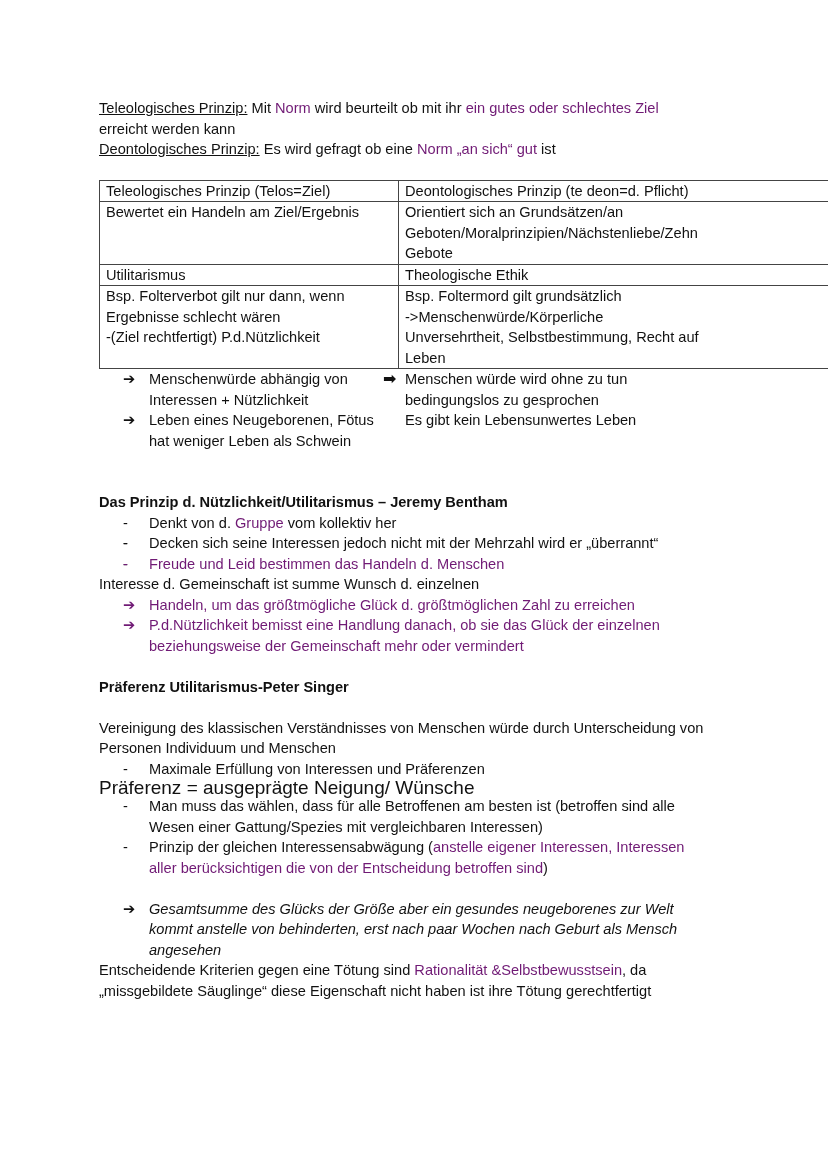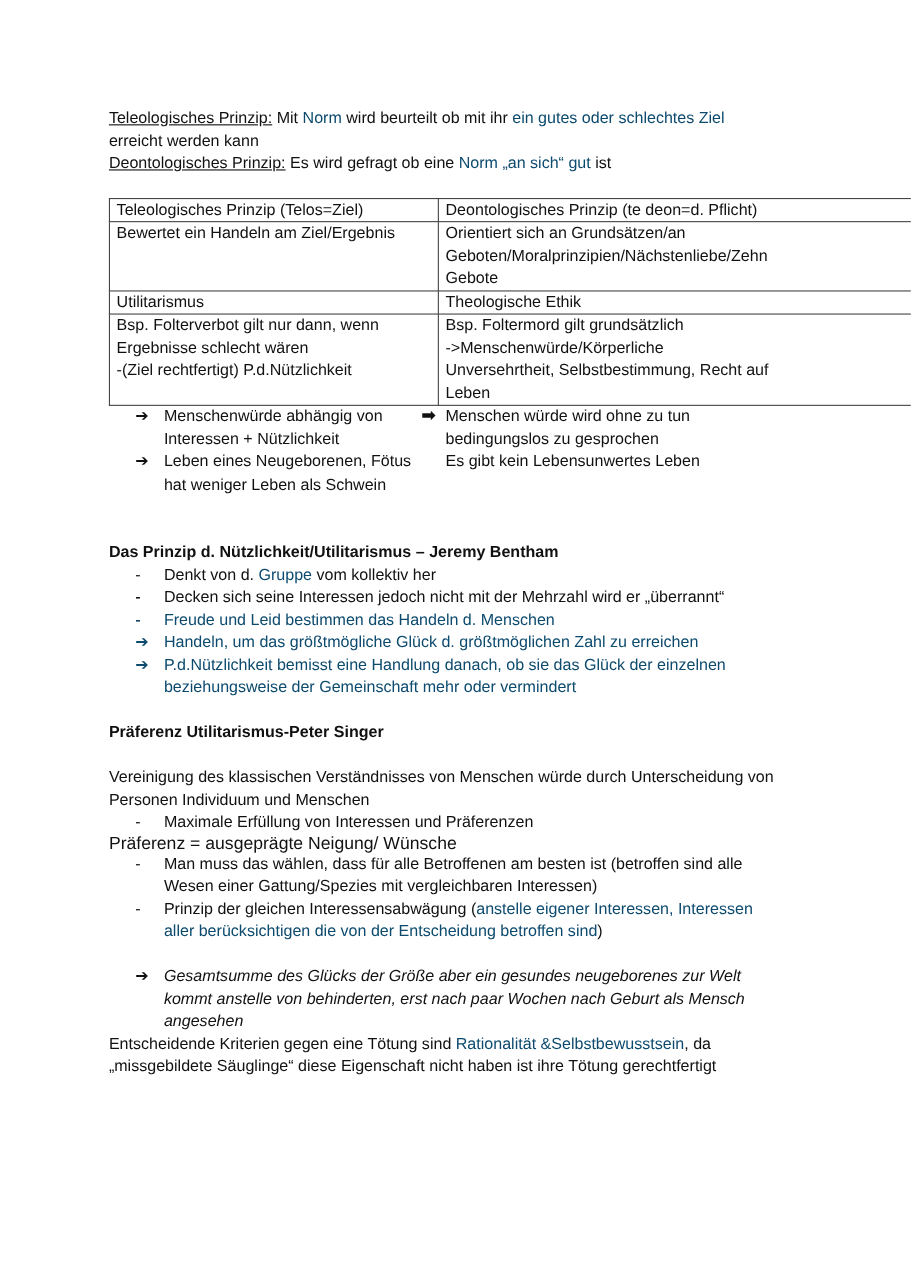--- a/index.html
+++ b/index.html
@@ -1,36 +1,36 @@
 <!DOCTYPE html>
 <html><head>
 <meta charset="utf-8">
 <style>
   html, body { margin: 0; padding: 0; background: #ffffff; }
   body { width: 828px; height: 1171px; position: relative; overflow: hidden;
          font-family: "Liberation Sans", "DejaVu Sans", sans-serif; color: #111; }
   .page { position: absolute; left: 99px; top: 98px; width: 640px; font-size: 14.6px; line-height: 20.5px; }
-  .green { color: #0c4a6e; }
+  .green { color: #701a75; }
   .bold { font-weight: bold; }
   .ul { text-decoration: underline; }
   .line { white-space: nowrap; }
   .gap { height: 20.5px; }
   table.t { border-collapse: collapse; width: 748px; margin-top: 20px; margin-bottom: 0; font-size: 14.6px; line-height: 20.5px; }
   table.t td { border: 1px solid #444; vertical-align: top; padding: 0 6px; }
   table.t td.c1 { width: 286px; }
   .below { display: flex; margin-top: 0; }
   .below .left { width: 292px; }
   .below .right { flex: 1; }
   .arrow-item { position: relative; padding-left: 50px; }
   .arrow-item .arr { position: absolute; left: 24px; top: 0; font-weight: bold; }
   .right-arrow-item { position: relative; padding-left: 14px; }
   .right-arrow-item .arr { position: absolute; left: -8px; top: 0; font-weight: bold; font-size: 16px; }
   .dash-item { position: relative; padding-left: 50px; }
   .dash-item .dash { position: absolute; left: 24px; top: 0; }
-  .small-arial { font-size: 16px; line-height: 17px; }
+  .small-arial { font-size: 19px; line-height: 17px; }
   .italic { font-style: italic; }
 </style>
 </head>
 <body>
 
 <div class="page">
 
   <div class="line">
     <span class="ul">Teleologisches Prinzip:</span><span> Mit </span><span class="green">Norm</span><span> wird beurteilt ob mit ihr </span><span class="green">ein gutes oder schlechtes Ziel</span>
   </div>
@@ -109,20 +109,21 @@
     <span class="dash">-</span>
     <span>Decken sich seine Interessen jedoch nicht mit der Mehrzahl wird er „überrannt“</span>
   </div>
   <div class="dash-item">
     <span class="dash">-</span>
   </div>
   <div class="dash-item green">
     <span class="dash">-</span>
     <span>Freude und Leid bestimmen das Handeln d. Menschen</span>
   </div>
+  <div class="line">Interesse d. Gemeinschaft ist summe Wunsch d. einzelnen</div>
   <div class="arrow-item green">
     <span class="arr">➔</span>
     <span>Handeln, um das größtmögliche Glück d. größtmöglichen Zahl zu erreichen</span>
   </div>
   <div class="arrow-item green" style="width:560px;">
     <span class="arr">➔</span>
     <span>P.d.Nützlichkeit bemisst eine Handlung danach, ob sie das Glück der einzelnen beziehungsweise der Gemeinschaft mehr oder vermindert</span>
   </div>
 
   <div class="gap"></div>

